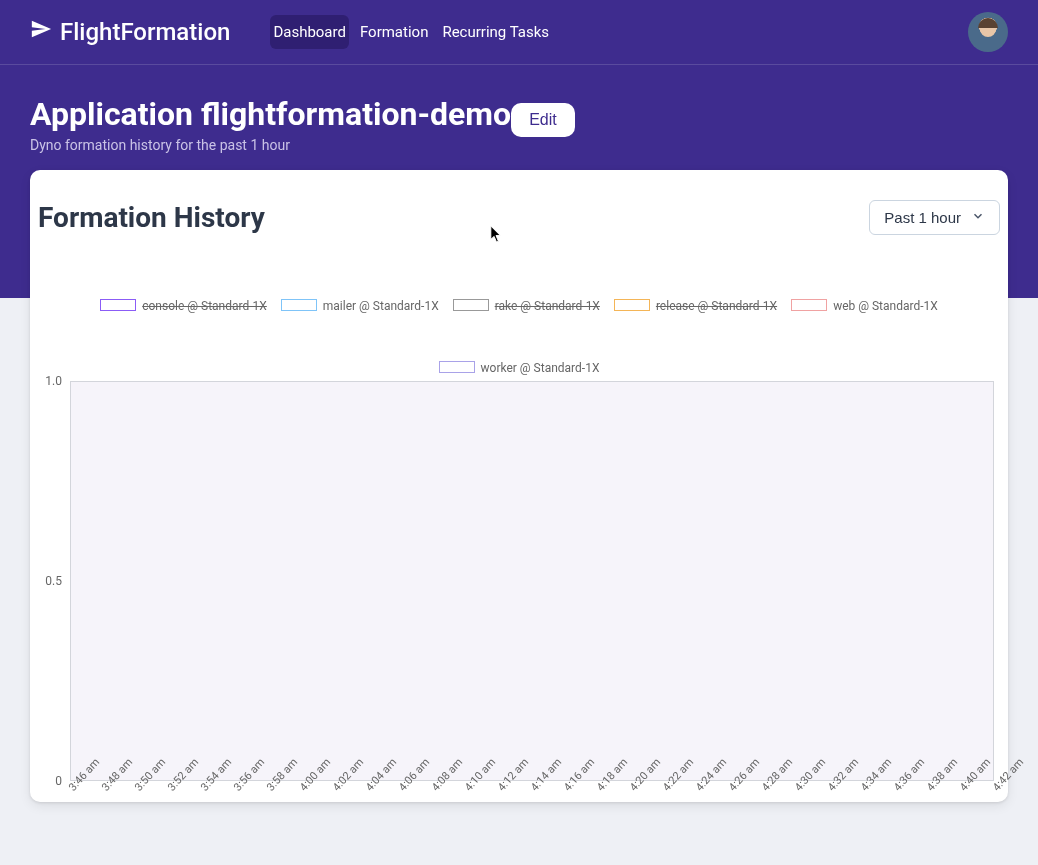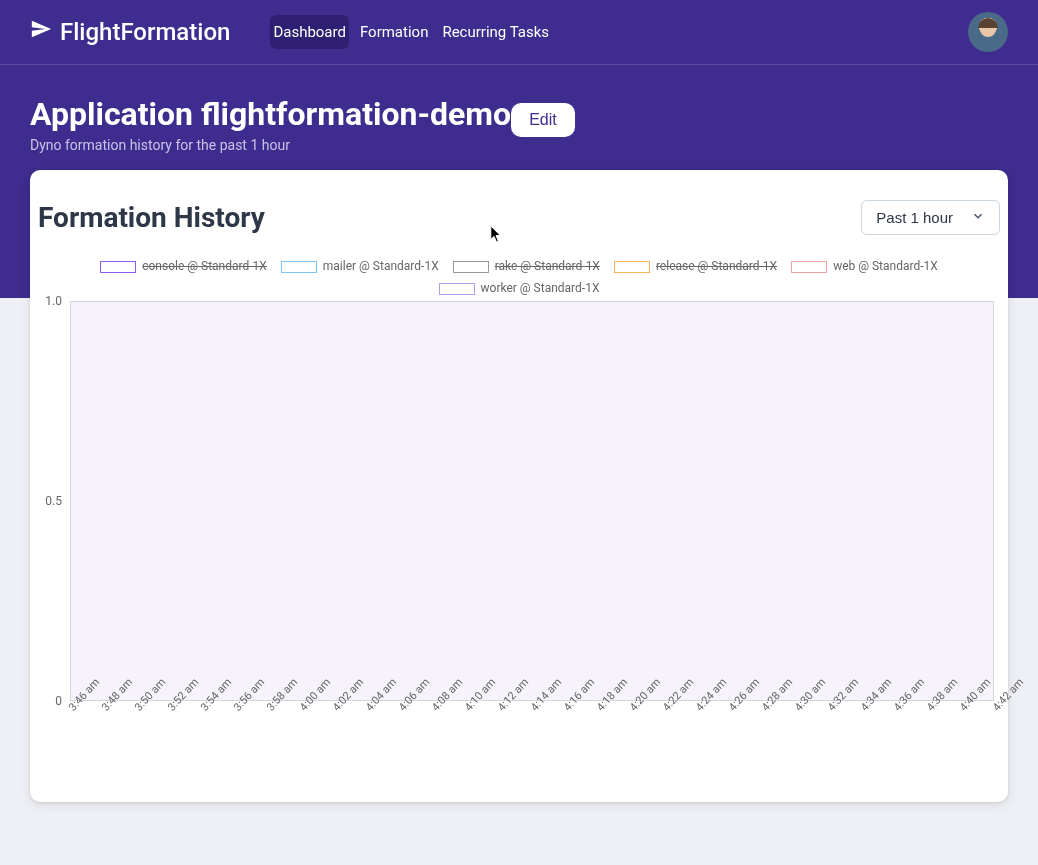--- a/index.html
+++ b/index.html
@@ -99,40 +99,40 @@
   .card-header {
     display: flex;
     justify-content: space-between;
     align-items: center;
     margin-bottom: 24px;
   }
   .card-header h2 { font-size: 28px; font-weight: 700; color: #2d3748; }
   .range-btn {
     display: flex;
     align-items: center;
-    gap: 18px;
+    gap: 10px;
     background: #fff;
     border: 1px solid #cbd5e0;
     padding: 8px 14px;
     font-size: 15px;
     border-radius: 6px;
     cursor: pointer;
     color: #2d3748;
   }
   .legend {
     display: flex;
     flex-wrap: wrap;
     justify-content: center;
     gap: 8px 14px;
     font-size: 12px;
     color: #666;
     margin-bottom: 6px;
     padding: 0 30px;
   }
-  .legend-item { display: flex; align-items: flex-end; gap: 6px; cursor: pointer; }
+  .legend-item { display: flex; align-items: flex-start; gap: 6px; cursor: pointer; margin-top: 40px; }
   .legend-swatch {
     width: 36px; height: 12px;
     border: 1px solid;
     background: rgba(255,255,255,0.0);
   }
   .legend-item.disabled span.lbl { text-decoration: line-through; }
   .chart {
     position: relative;
     height: 400px;
     margin-left: 32px;

